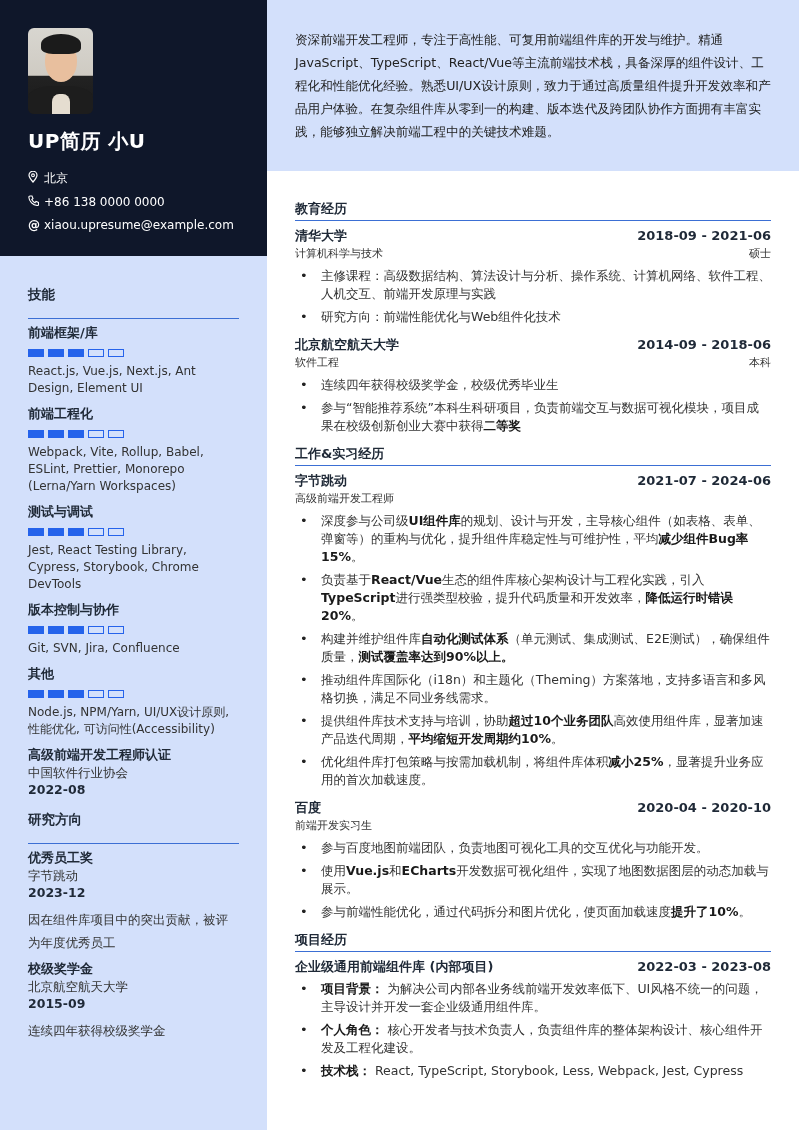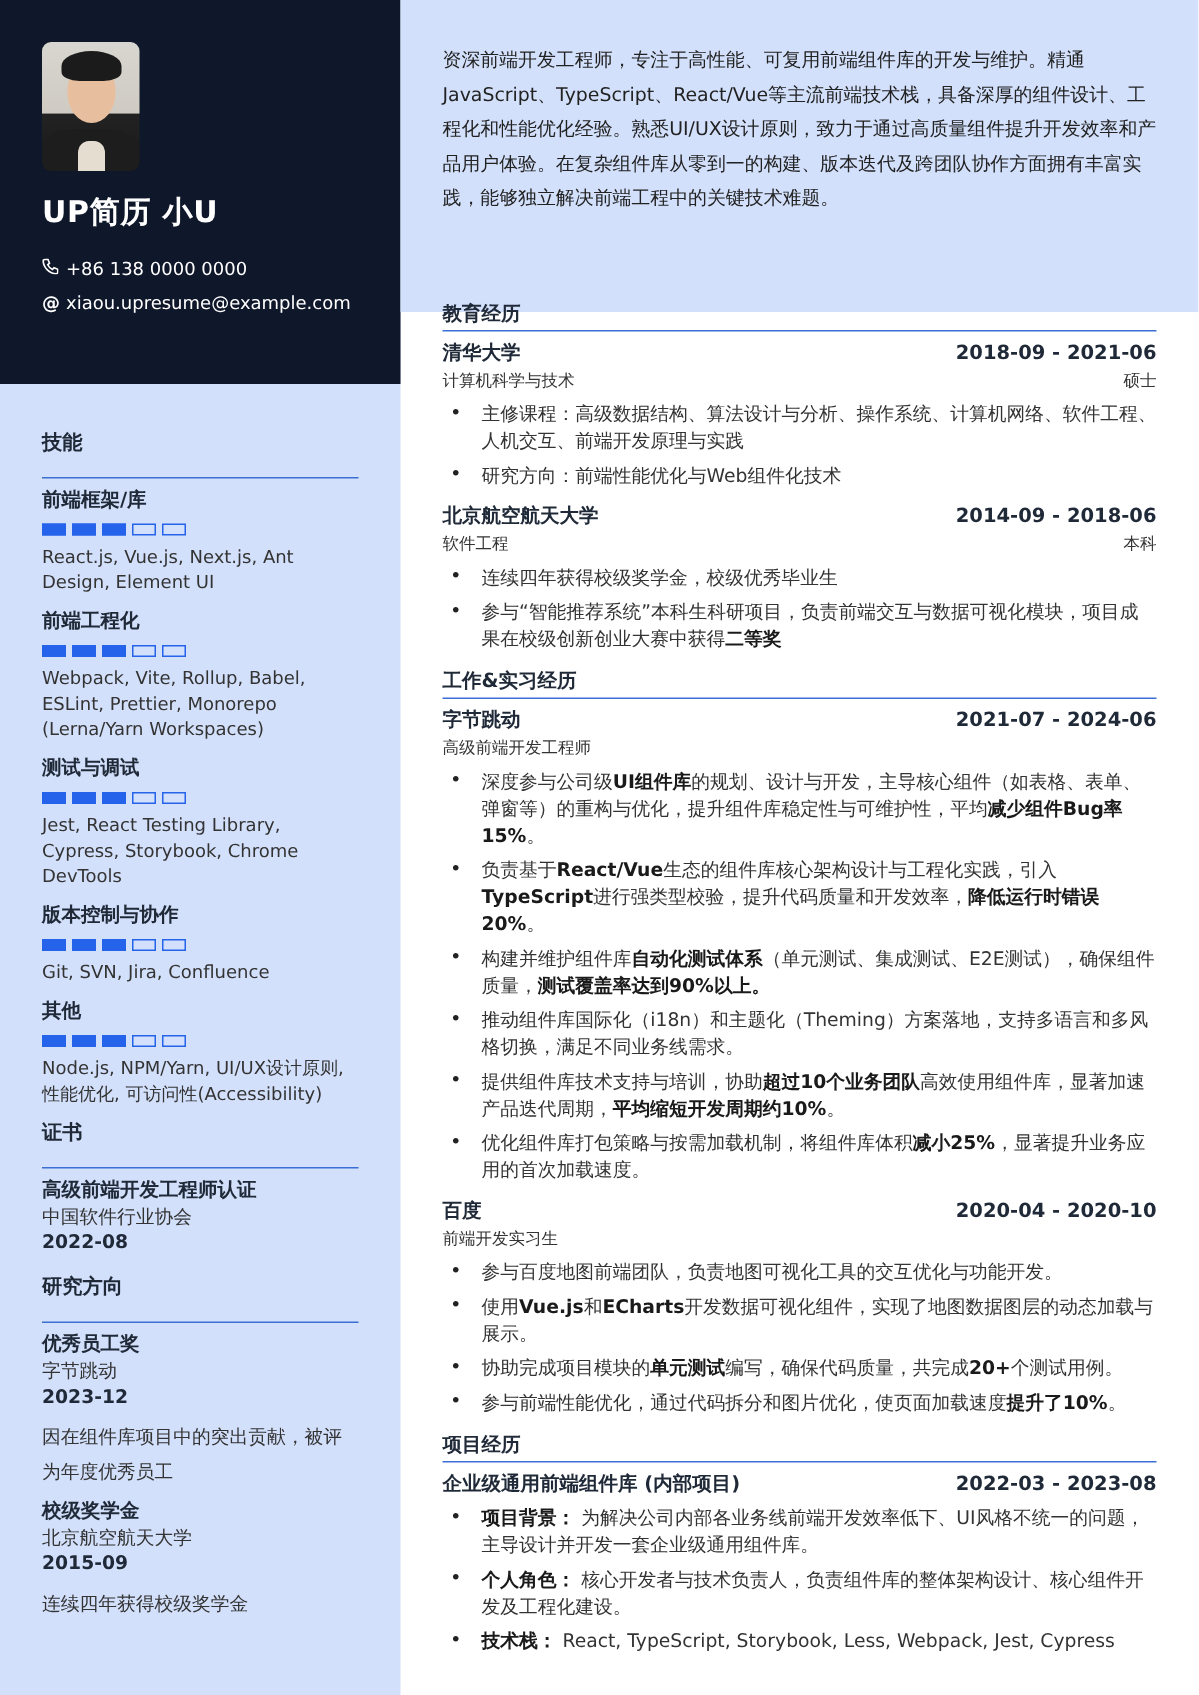--- a/index.html
+++ b/index.html
@@ -23,21 +23,21 @@
   .skill-name { font-size: 13px; font-weight: bold; color: #1f2937; margin-top: 4px; }
   .bars { display: flex; gap: 4px; margin: 7px 0 6px 0; }
   .bar { width: 16px; height: 8px; border: 1px solid #2563eb; }
   .bar.on { background: #2563eb; }
   .skill-desc { font-size: 12px; color: #333; line-height: 17px; margin-bottom: 8px; }
   .cert-title { font-size: 13px; font-weight: bold; color: #1f2937; margin-top: 4px; }
   .plain { font-size: 12.5px; color: #333; line-height: 17px; }
   .date-b { font-size: 12.5px; font-weight: bold; color: #1f2937; line-height: 18px; }
   .award-desc { font-size: 12.5px; color: #333; line-height: 23px; margin-top: 6px; margin-bottom: 6px; }
 
-  .summary { position: absolute; left: 267px; top: 0; width: 532px; height: 208px; background: #d3e0fb; padding: 28px 26px 16px 28px; font-size: 12.6px; line-height: 23px; color: #222; }
+  .summary { position: absolute; left: 267px; top: 0; width: 532px; height: 171px; background: #d3e0fb; padding: 28px 26px 16px 28px; font-size: 12.6px; line-height: 23px; color: #222; }
   .right { position: absolute; left: 295px; top: 200px; width: 476px; }
   .r-sec-title { font-size: 13px; font-weight: bold; color: #1f2937; padding-bottom: 2px; border-bottom: 1.5px solid #3b6fd4; margin-bottom: 6px; }
   .entry-head { display: flex; justify-content: space-between; font-size: 13px; font-weight: bold; color: #1f2937; line-height: 18px; }
   .entry-sub { display: flex; justify-content: space-between; font-size: 11px; color: #333; line-height: 17px; margin-bottom: 5px; }
   ul.bul { list-style: none; margin-bottom: 10px; }
   ul.bul li { position: relative; padding-left: 26px; font-size: 12.5px; line-height: 18px; color: #333; margin-bottom: 5px; }
   ul.bul li::before { content: "•"; position: absolute; left: 5px; top: 0; color: #222; font-size: 13px; }
   b { color: #1a1a1a; }
   .r-section { margin-bottom: 10px; }
 </style>
@@ -49,20 +49,29 @@
     <div class="photo">
       <div class="shirt"></div>
         <div class="tee"></div>
         <div class="face"></div>
         <div class="hair"></div>
     </div>
     <div class="name">UP简历 小U</div>
     <div class="contact">
       <div class="contact-row">
         <span class="ic">
+          <svg width="10" height="12" viewBox="0 0 10 12">
+              <path d="M5 11 C2 7.5 1 6 1 4.2 A4 4 0 0 1 9 4.2 C9 6 8 7.5 5 11Z" fill="none" stroke="#fff" stroke-width="1.2"></path>
+              <circle cx="5" cy="4.3" r="1.4" fill="none" stroke="#fff" stroke-width="1.1"></circle>
+            </svg>
+        </span>
+        <span>北京</span>
+      </div>
+      <div class="contact-row">
+        <span class="ic">
           <svg width="11" height="11" viewBox="0 0 11 11">
               <path d="M2 1 L4 1 L5 3.5 L3.8 4.5 C4.5 6 5.5 7 7 7.7 L8 6.5 L10.5 7.5 L10.5 9.5 C10.5 10 10 10.5 9.5 10.5 C5 10.3 1 6.5 0.8 2 C0.8 1.5 1.3 1 2 1Z" fill="none" stroke="#fff" stroke-width="1.1"></path>
             </svg>
         </span>
         <span>+86 138 0000 0000</span>
       </div>
       <div class="contact-row">
         <span class="ic" style="font-weight:bold;font-size:12px;">@</span>
         <span>xiaou.upresume@example.com</span>
       </div>
@@ -126,21 +135,20 @@
               <span class="bar on"></span>
               <span class="bar"></span>
               <span class="bar"></span>
             </div>
             <div class="skill-desc">Node.js, NPM/Yarn, UI/UX设计原则, 性能优化, 可访问性(Accessibility)</div>
           </div>
         </div>
     </div>
 
     <div style="margin-top:6px;">
-      <div class="sec-title">证书</div>
       <div class="cert-title">高级前端开发工程师认证</div>
       <div class="plain">中国软件行业协会</div>
       <div class="date-b">2022-08</div>
     </div>
 
     <div style="margin-top:12px;">
       <div class="sec-title">研究方向</div>
       <div>
         <div class="cert-title">优秀员工奖</div>
         <div class="plain">字节跳动</div>
@@ -219,21 +227,20 @@
           <div class="entry-head">
             <span>百度</span>
             <span>2020-04 - 2020-10</span>
           </div>
           <div class="entry-sub">
             <span>前端开发实习生</span>
           </div>
           <ul class="bul">
             <li><span>参与百度地图前端团队，负责地图可视化工具的交互优化与功能开发。</span></li>
             <li><span>使用</span><b>Vue.js</b><span>和</span><b>ECharts</b><span>开发数据可视化组件，实现了地图数据图层的动态加载与展示。</span></li>
-            <li><span>协助完成项目模块的</span><b>单元测试</b><span>编写，确保代码质量，共完成</span><b>20+</b><span>个测试用例。</span></li>
             <li><span>参与前端性能优化，通过代码拆分和图片优化，使页面加载速度</span><b>提升了10%</b><span>。</span></li>
           </ul>
         </div>
       </div>
   </div>
   <div class="r-section">
     <div class="r-sec-title">项目经历</div>
     <div id="proj-list">
         <div>
           <div class="entry-head" style="margin-bottom: 4px;">

